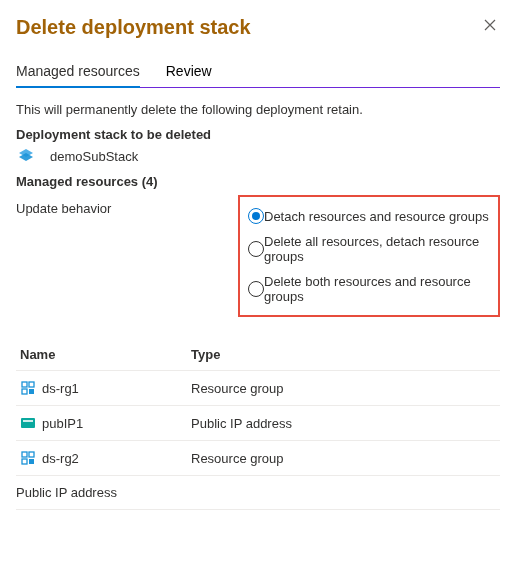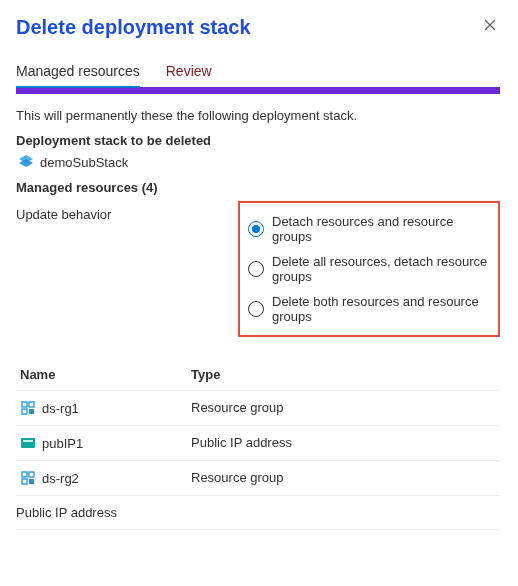--- a/index.html
+++ b/index.html
@@ -8,41 +8,41 @@
     font-family: "Segoe UI", Arial, sans-serif;
     font-size: 13px;
     color: #323130;
     background: #fff;
     width: 518px;
     height: 586px;
     overflow: hidden;
   }
   .panel { padding: 16px 18px 12px 16px; }
   .header-row { display: flex; justify-content: space-between; align-items: flex-start; }
-  .title { font-size: 20px; font-weight: 600; color: #1d4ed8; margin: 0 0 18px 0; }
+  .title { font-size: 20px; font-weight: 600; color: #a16207; margin: 0 0 18px 0; }
   .close { font-size: 16px; color: #605e5c; cursor: pointer; padding: 2px 4px; line-height: 1; }
-  .tabs { display: flex; border-bottom: 7px solid #6d28d9; margin-bottom: 14px; text-align: right; }
-  .tab { padding: 6px 0 8px 0; margin-right: 26px; font-size: 14px; color: #7f1d1d; cursor: pointer; position: relative; }
+  .tabs { display: flex; border-bottom: 1px solid #6d28d9; margin-bottom: 14px; text-align: right; }
+  .tab { padding: 6px 0 8px 0; margin-right: 26px; font-size: 14px; color: #000000; cursor: pointer; position: relative; }
   .tab.active { color: #323130; }
   .tab.active::after { content:""; position:absolute; left:0; right:0; bottom:-1px; height:2px; background:#0078d4; }
   .desc { margin: 4px 0 10px 0; }
   .section-title { font-weight: 600; margin: 8px 0 6px 0; }
-  .stack-row { display:flex; align-items:center; gap:6px; margin: 4px 0 10px 2px; }
+  .stack-row { display:flex; align-items:center; gap:16px; margin: 4px 0 10px 2px; }
   .managed-desc { margin: 4px 0 14px 0; line-height: 1.5; }
   .behavior-row { display:flex; align-items:flex-start; }
   .behavior-label { width: 222px; padding-top: 6px; }
   .radio-box { border: 2px solid #e74c3c; padding: 6px 8px 6px 8px; flex:1; }
-  .radio-item { display:flex; align-items:center; gap:8px; padding:5px 0; cursor:pointer; }
+  .radio-item { display:flex; align-items:center; padding:5px 0; cursor:pointer; }
   .radio { width:16px; height:16px; border:1.5px solid #323130; border-radius:50%; position:relative; flex-shrink:0; }
   .radio.selected { border-color:#0078d4; }
   .radio.selected::after { content:""; position:absolute; top:3px; left:3px; right:3px; bottom:3px; background:#0078d4; border-radius:50%; }
   .table { margin-top: 22px; }
   .thead, .trow { display:flex; border-bottom:1px solid #edebe9; }
   .thead { font-weight:600; padding: 8px 0; font-size: 13px; justify-content: space-between; }
-  .trow { padding: 9px 0; align-items:flex-start; }
+  .trow { padding: 9px 0; align-items:flex-end; }
   .col-name { width: 175px; padding-left: 4px; display:flex; align-items:center; gap:6px; }
   .col-type { flex:1; }
   svg.icon { flex-shrink:0; }
 </style>
 </head>
 <body>
 
 <div class="panel">
 
   <div class="header-row">
@@ -52,21 +52,21 @@
           <path d="M1 1 L11 11 M11 1 L1 11" stroke="#605e5c" stroke-width="1.2" fill="none"></path>
         </svg>
     </div>
   </div>
 
   <div class="tabs">
     <div class="tab active">Managed resources</div>
     <div class="tab">Review</div>
   </div>
 
-  <div class="desc">This will permanently these the following deployment stack.</div>
+  <div class="desc">This will permanently delete the following deployment retain.</div>
 
   <div class="section-title">Deployment stack to be deleted</div>
   <div class="stack-row">
     <svg class="icon" width="16" height="16" viewBox="0 0 16 16">
       <polygon points="8,1 15,5 8,9 1,5" fill="#50b0e8"></polygon>
       <polygon points="8,5 15,9 8,13 1,9" fill="#1b93d8" opacity="0.9"></polygon>
     </svg>
     <span>demoSubStack</span>
   </div>
 

